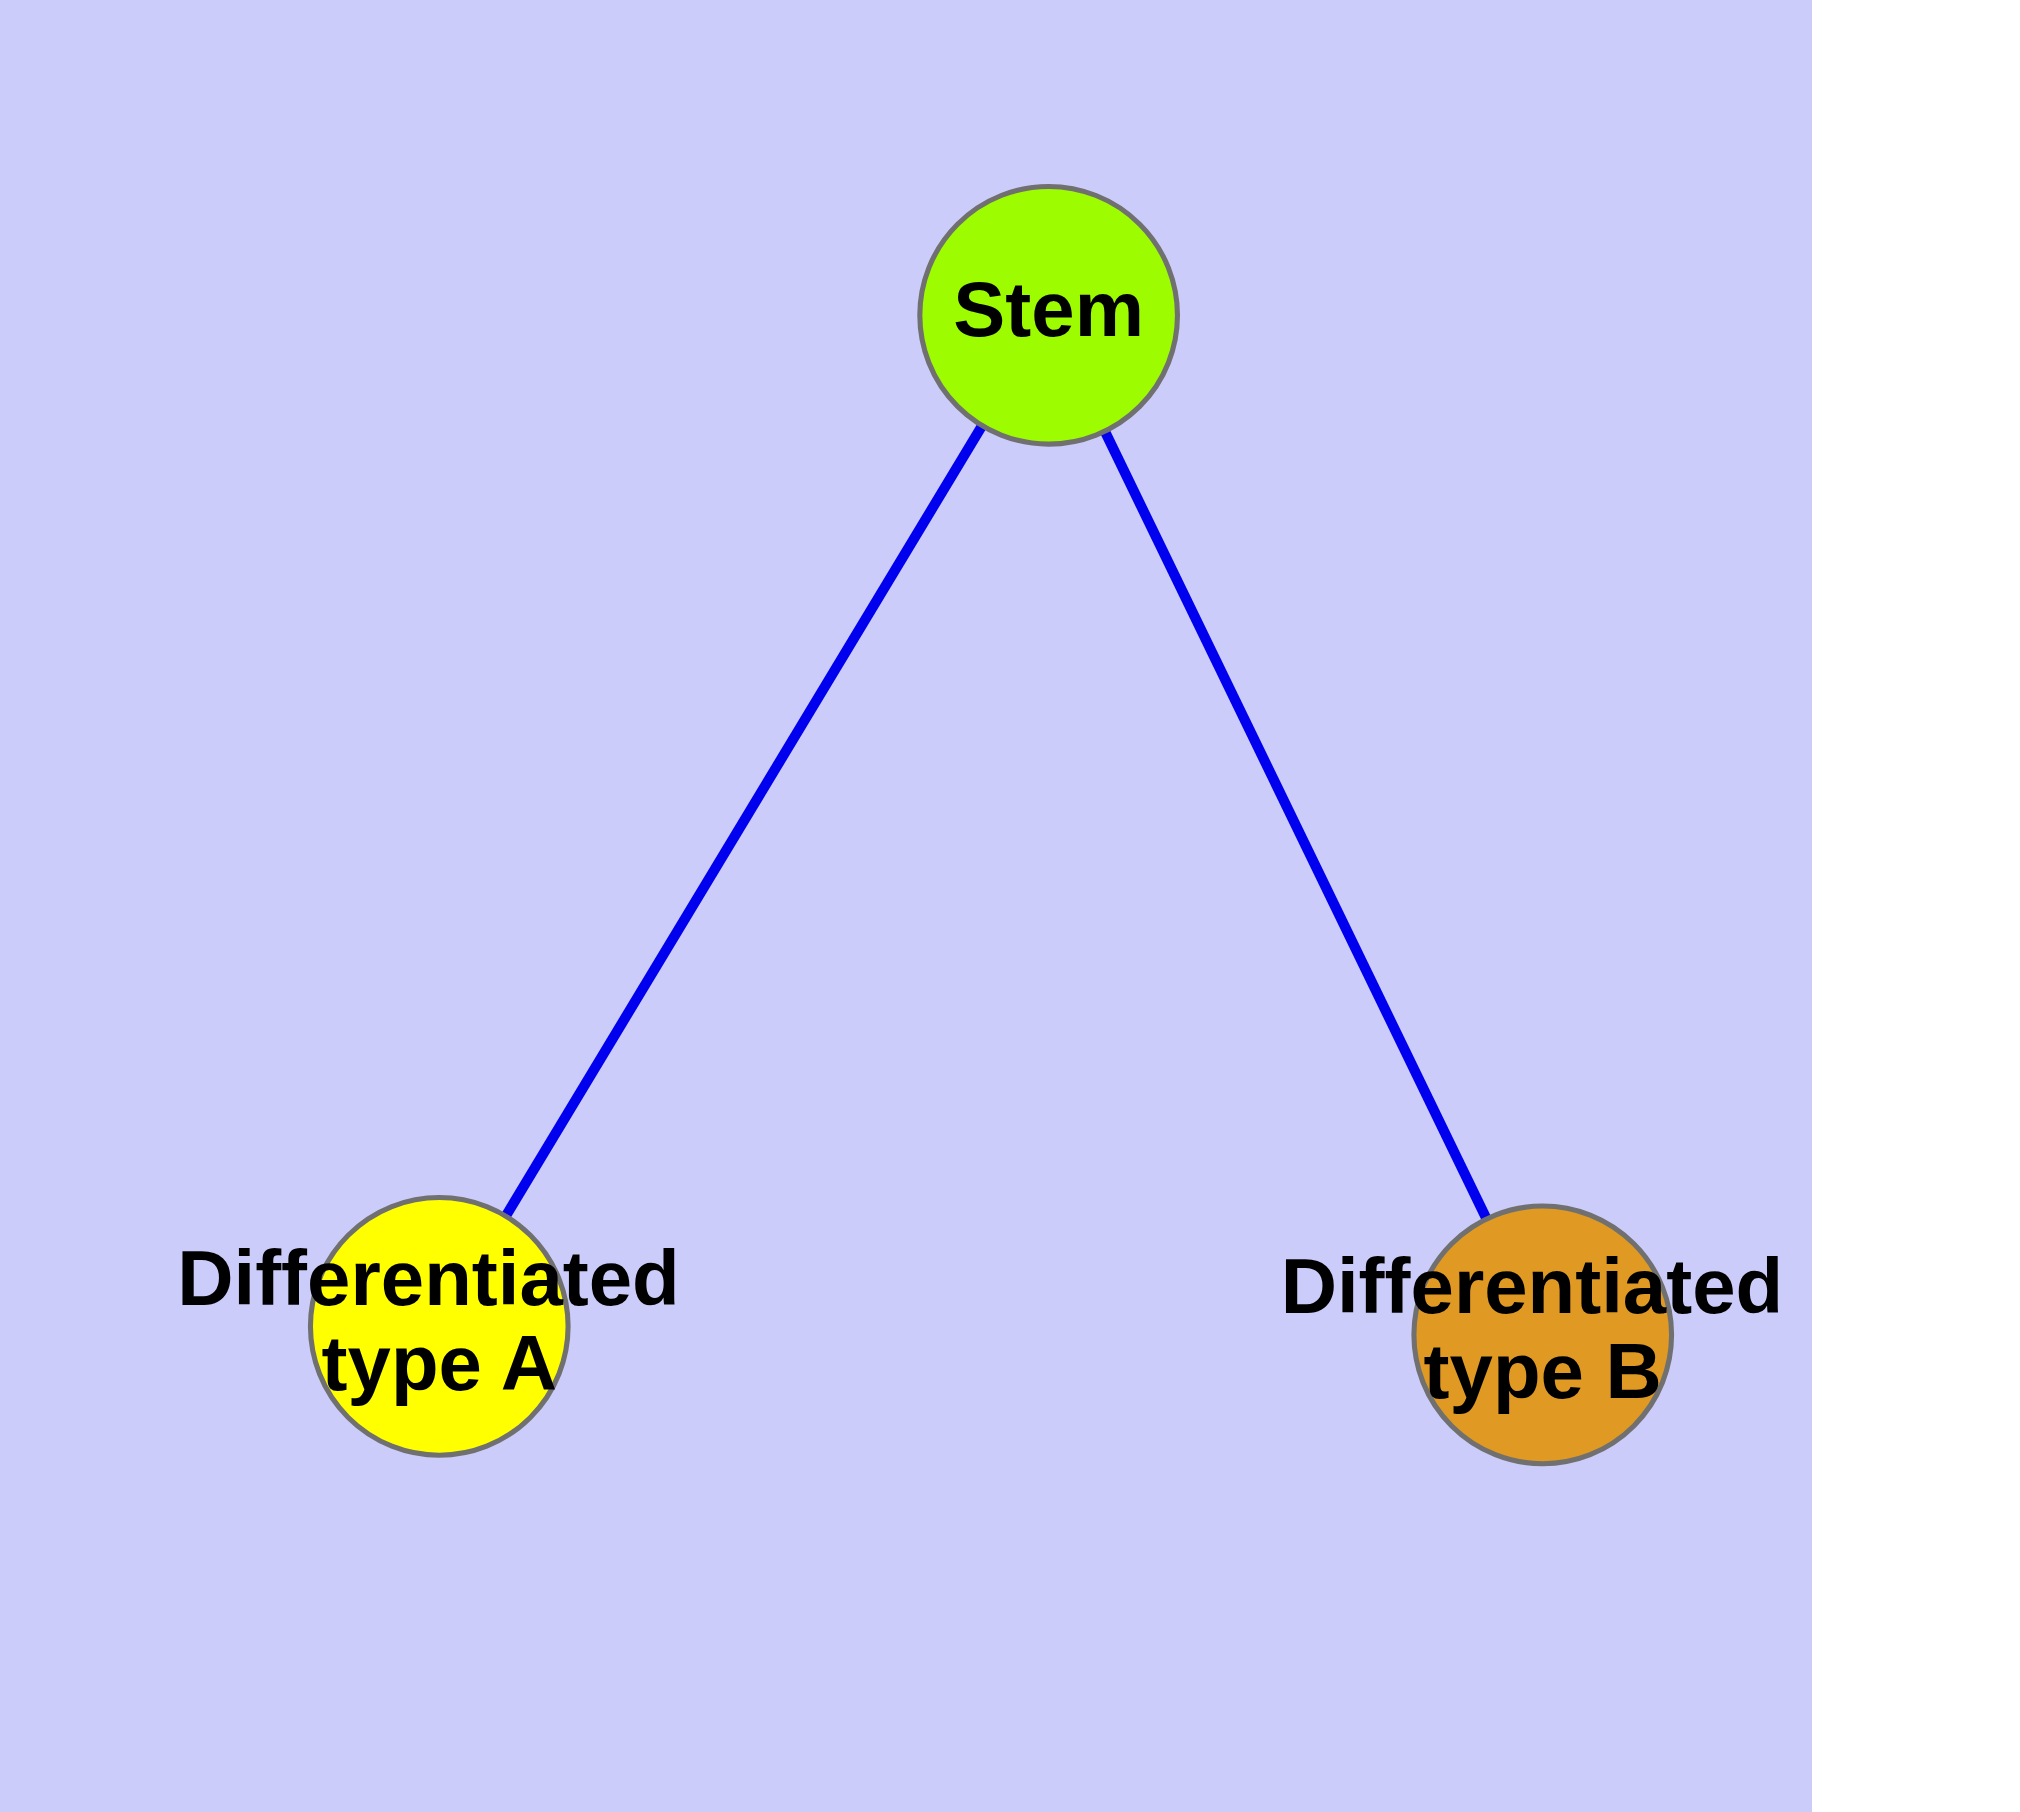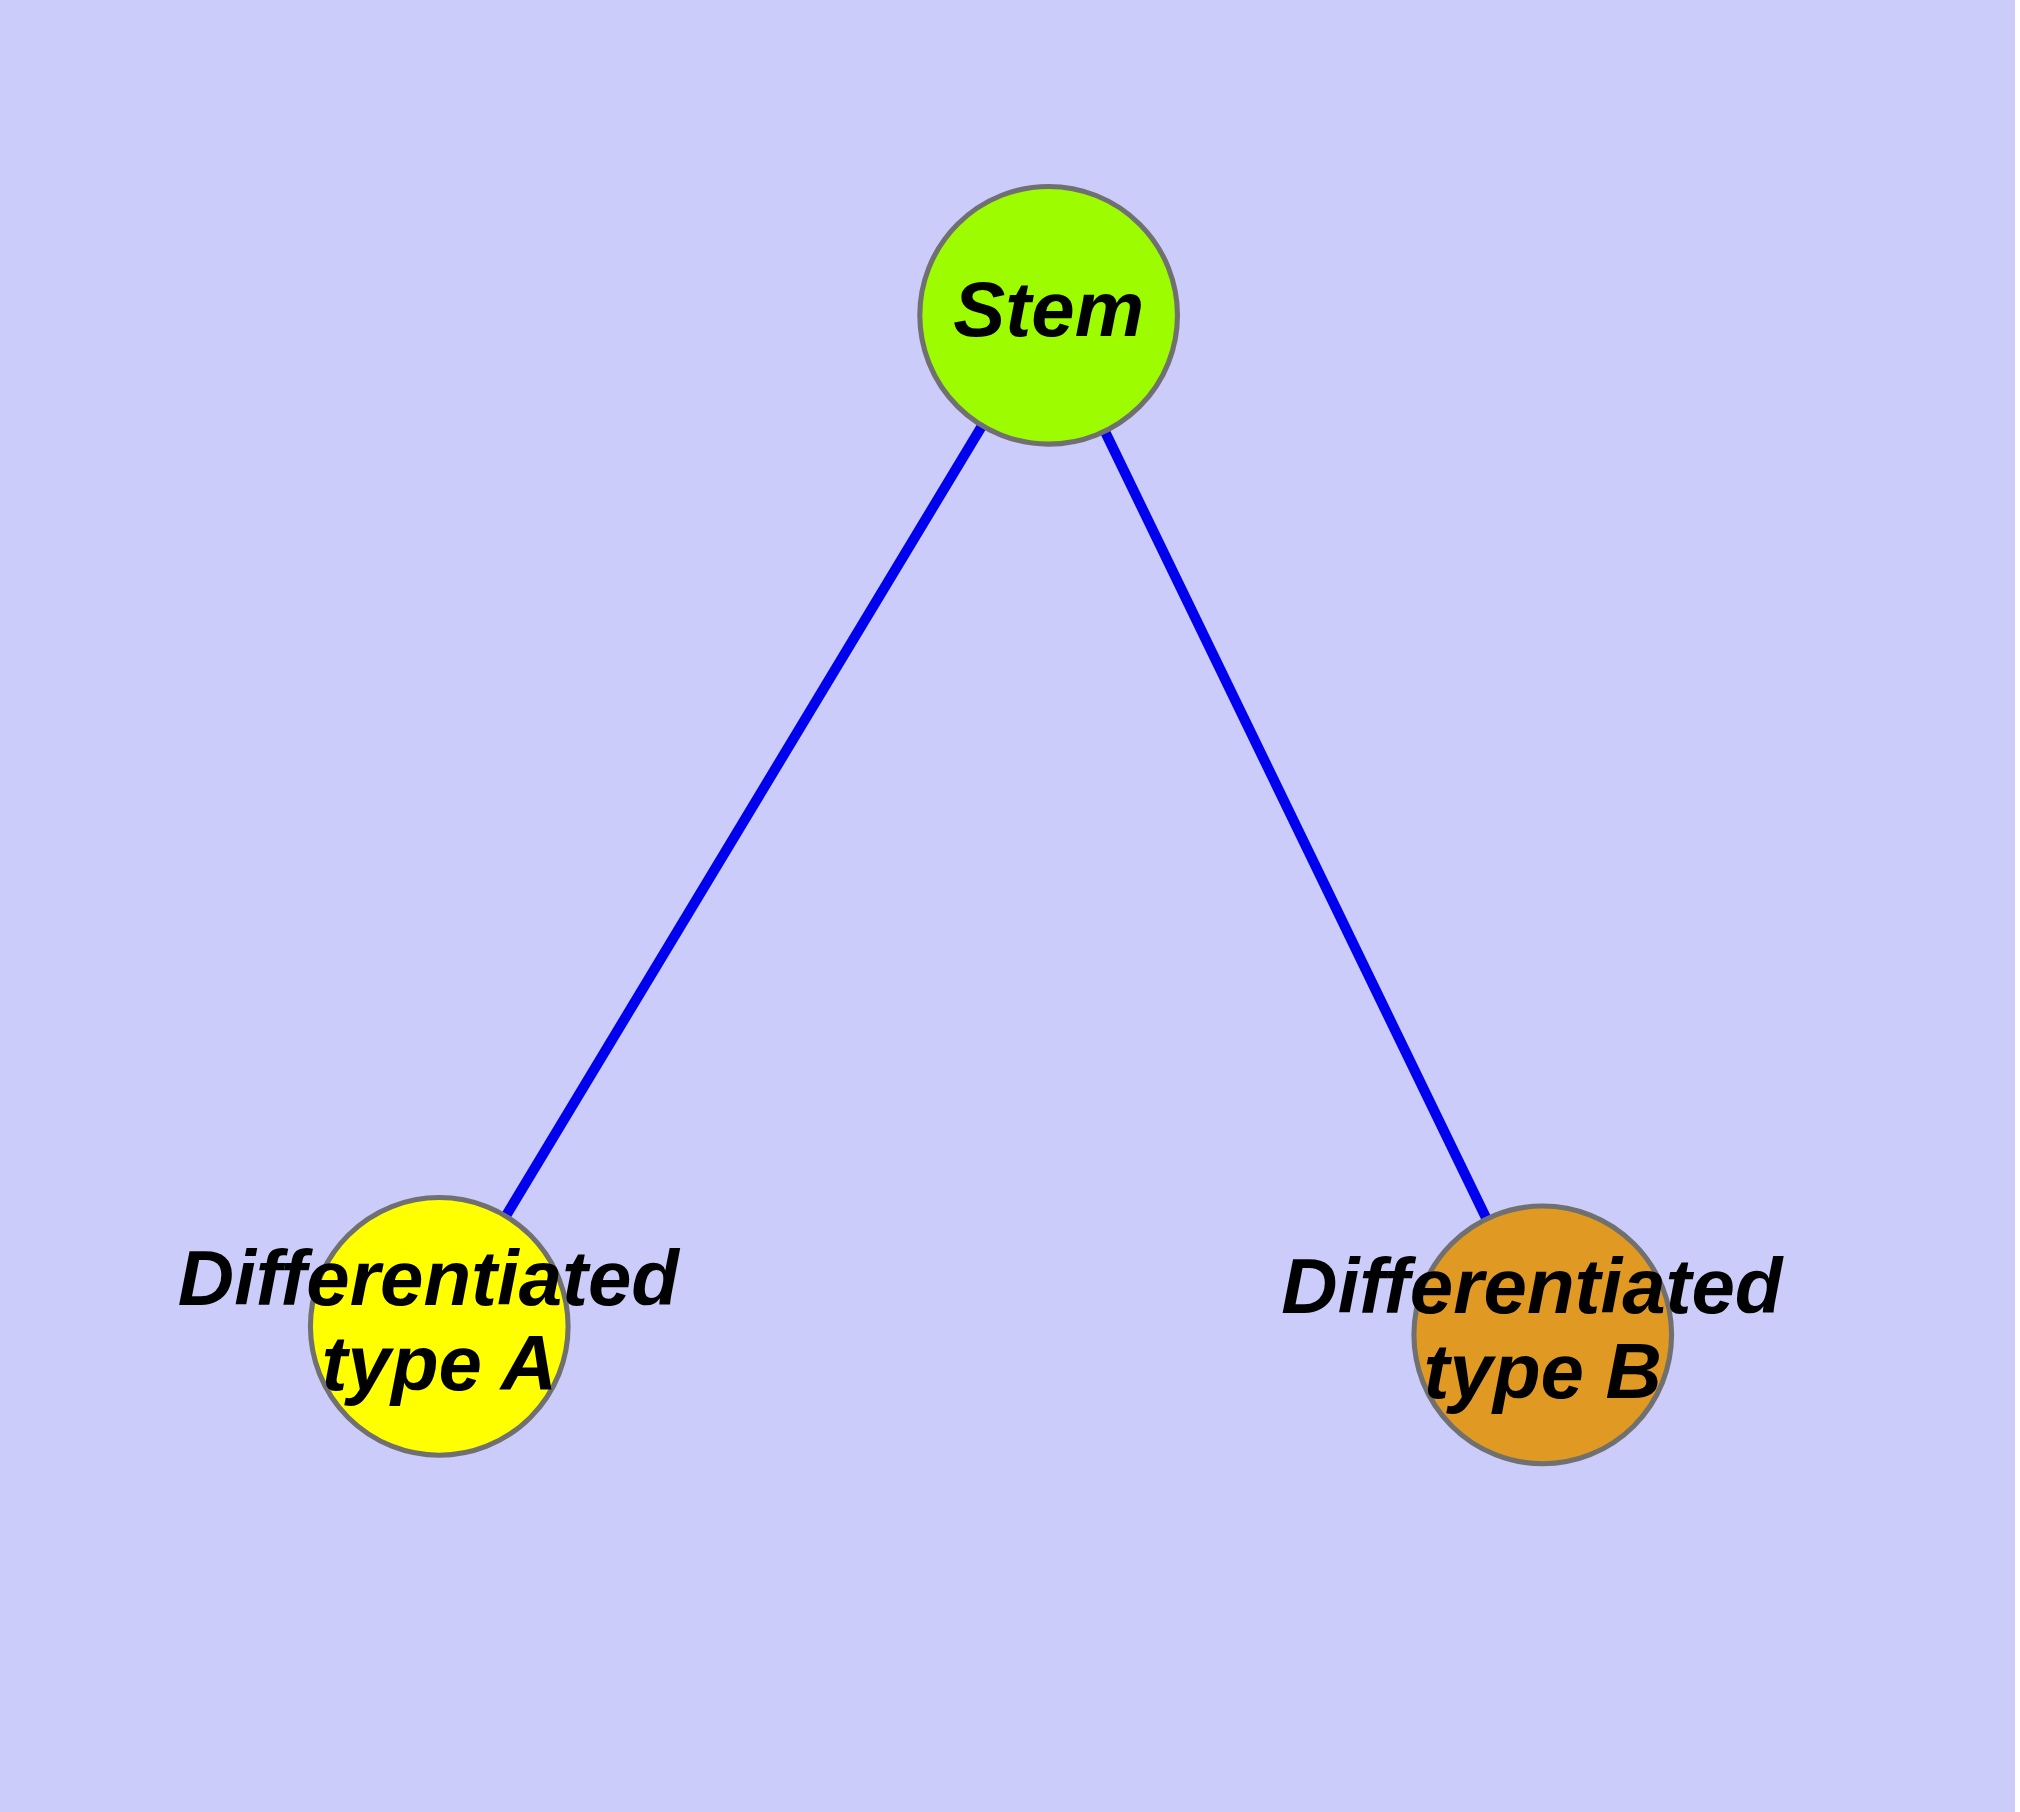--- a/index.html
+++ b/index.html
@@ -28,21 +28,21 @@
     font-family: "Liberation Sans", sans-serif;
     font-weight: bold;
     fill: #000000;
     text-anchor: middle;
     dominant-baseline: middle;
   }
 </style>
 </head>
 <body>
 
-<div id="canvas" style="width: 2015px; height: 1812px; background: rgb(204, 204, 250); font-style: italic;">
+<div id="canvas" style="width: 1812px; height: 1812px; background: rgb(204, 204, 250);">
   <svg id="graph-svg" viewBox="0 0 2384 2138" xmlns="http://www.w3.org/2000/svg" style="width: 2021px; height: 1812px;">
 
     <rect id="bg-rect" x="0" y="0" width="2384" height="2138" fill="#ccccfa"></rect>
 
     <g id="edges-layer">
       <line id="edge-0" x1="1237" y1="372" x2="518" y2="1565" stroke="#0000ee" stroke-width="12" stroke-linecap="butt"></line>
       <line id="edge-1" x1="1237" y1="372" x2="1820" y2="1575" stroke="#0000ee" stroke-width="12" stroke-linecap="butt"></line>
     </g>
 
     <g id="nodes-layer">

